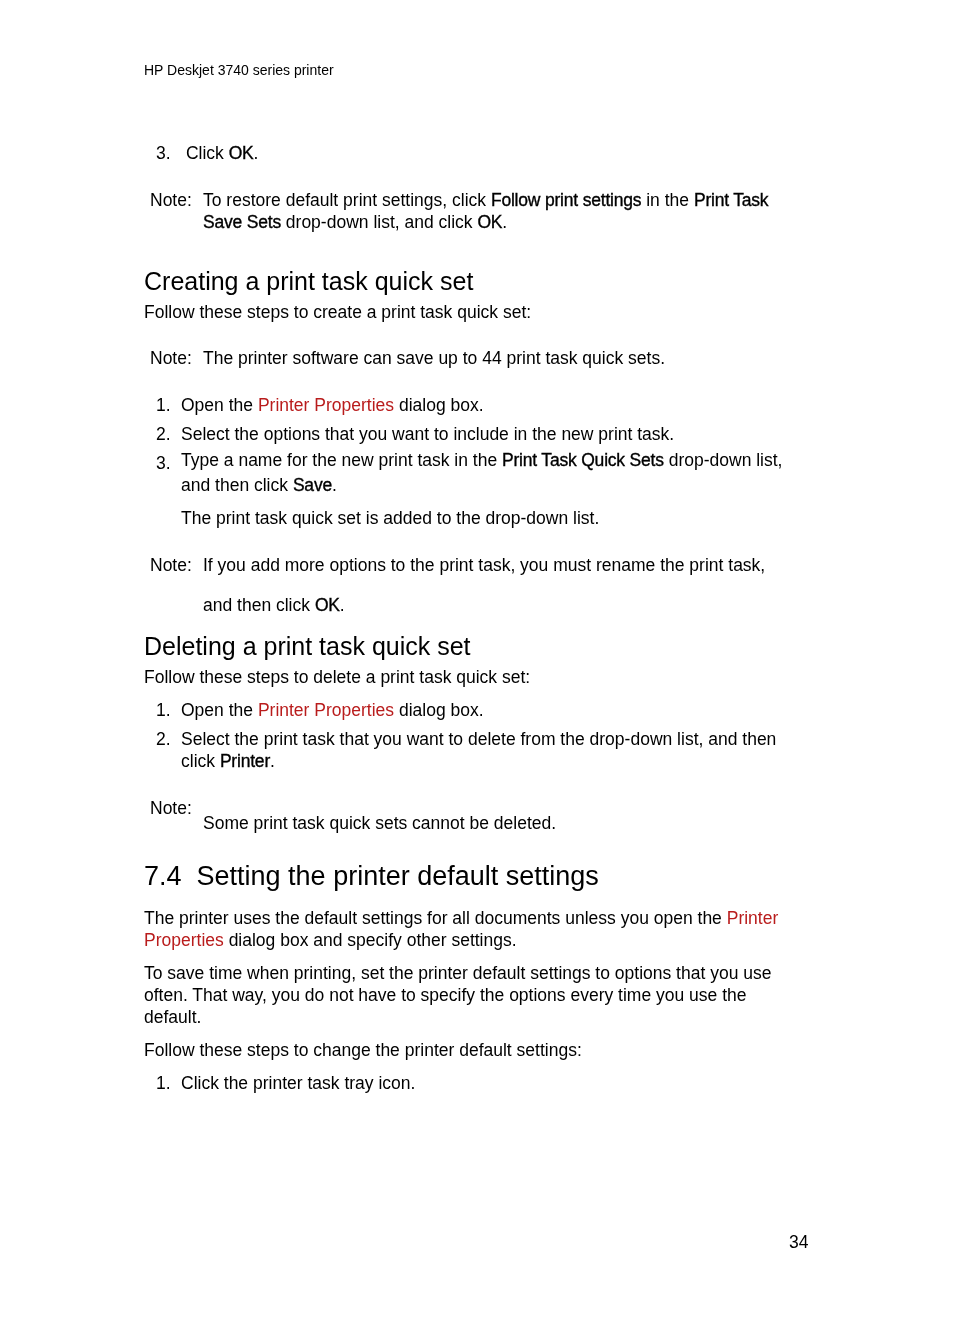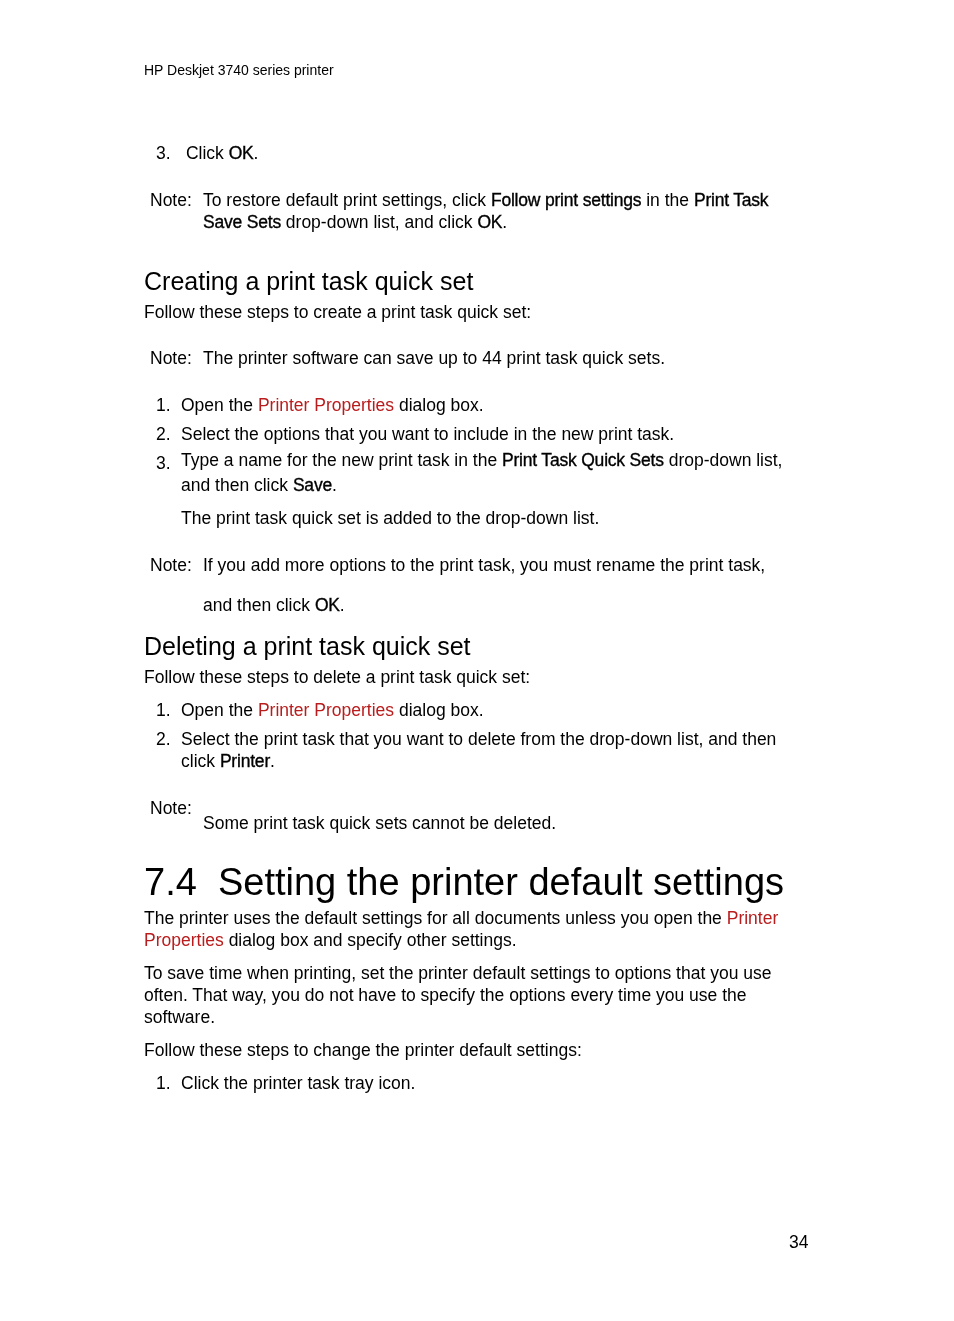--- a/index.html
+++ b/index.html
@@ -5,21 +5,21 @@
   html, body { margin: 0; padding: 0; background: #ffffff; }
   body {
     width: 954px; height: 1321px; position: relative; overflow: hidden;
     font-family: "Liberation Sans", sans-serif; color: #000; font-size: 17.5px;
   }
   .abs { position: absolute; white-space: nowrap; }
   .header { left: 144px; top: 62px; font-size: 14px; }
   .b { font-weight: normal; font-family: "Liberation Sans", sans-serif; letter-spacing: -0.2px; -webkit-text-stroke: 0.35px #000; }
   .link { color: #b91c1c; }
   .h3 { font-size: 25px; left: 144px; }
-  .h2 { font-size: 38px; left: 144px; }
+  .h2 { font-size: 27px; left: 144px; }
   .num { display: inline-block; width: 37px; text-align: right; padding-right: 0; }
   .line { left: 144px; }
   .note-label { left: 150px; }
   .note-body { left: 203px; }
   .item-body { left: 181px; }
   .pnum { left: 789px; top: 1232px; }
 </style>
 </head>
 <body>
 
@@ -81,18 +81,18 @@
 
 <div class="abs h2" style="top:861px; white-space:pre;">7.4  Setting the printer default settings</div>
 <div class="abs line" style="top:908px;">
   <span>The printer uses the default settings for all documents unless you open the </span><span class="link">Printer</span>
 </div>
 <div class="abs line" style="top:930px;">
   <span class="link">Properties</span><span> dialog box and specify other settings.</span>
 </div>
 <div class="abs line" style="top:963px;">To save time when printing, set the printer default settings to options that you use</div>
 <div class="abs line" style="top:985px;">often. That way, you do not have to specify the options every time you use the</div>
-<div class="abs line" style="top:1007px;">software.</div>
+<div class="abs line" style="top:1007px;">default.</div>
 <div class="abs line" style="top:1040px;">Follow these steps to change the printer default settings:</div>
 <div class="abs" style="left:156px; top:1073px;">1.</div>
 <div class="abs item-body" style="top:1073px;">Click the printer task tray icon.</div>
 
 <div class="abs pnum">34</div>
 
 </body></html>

